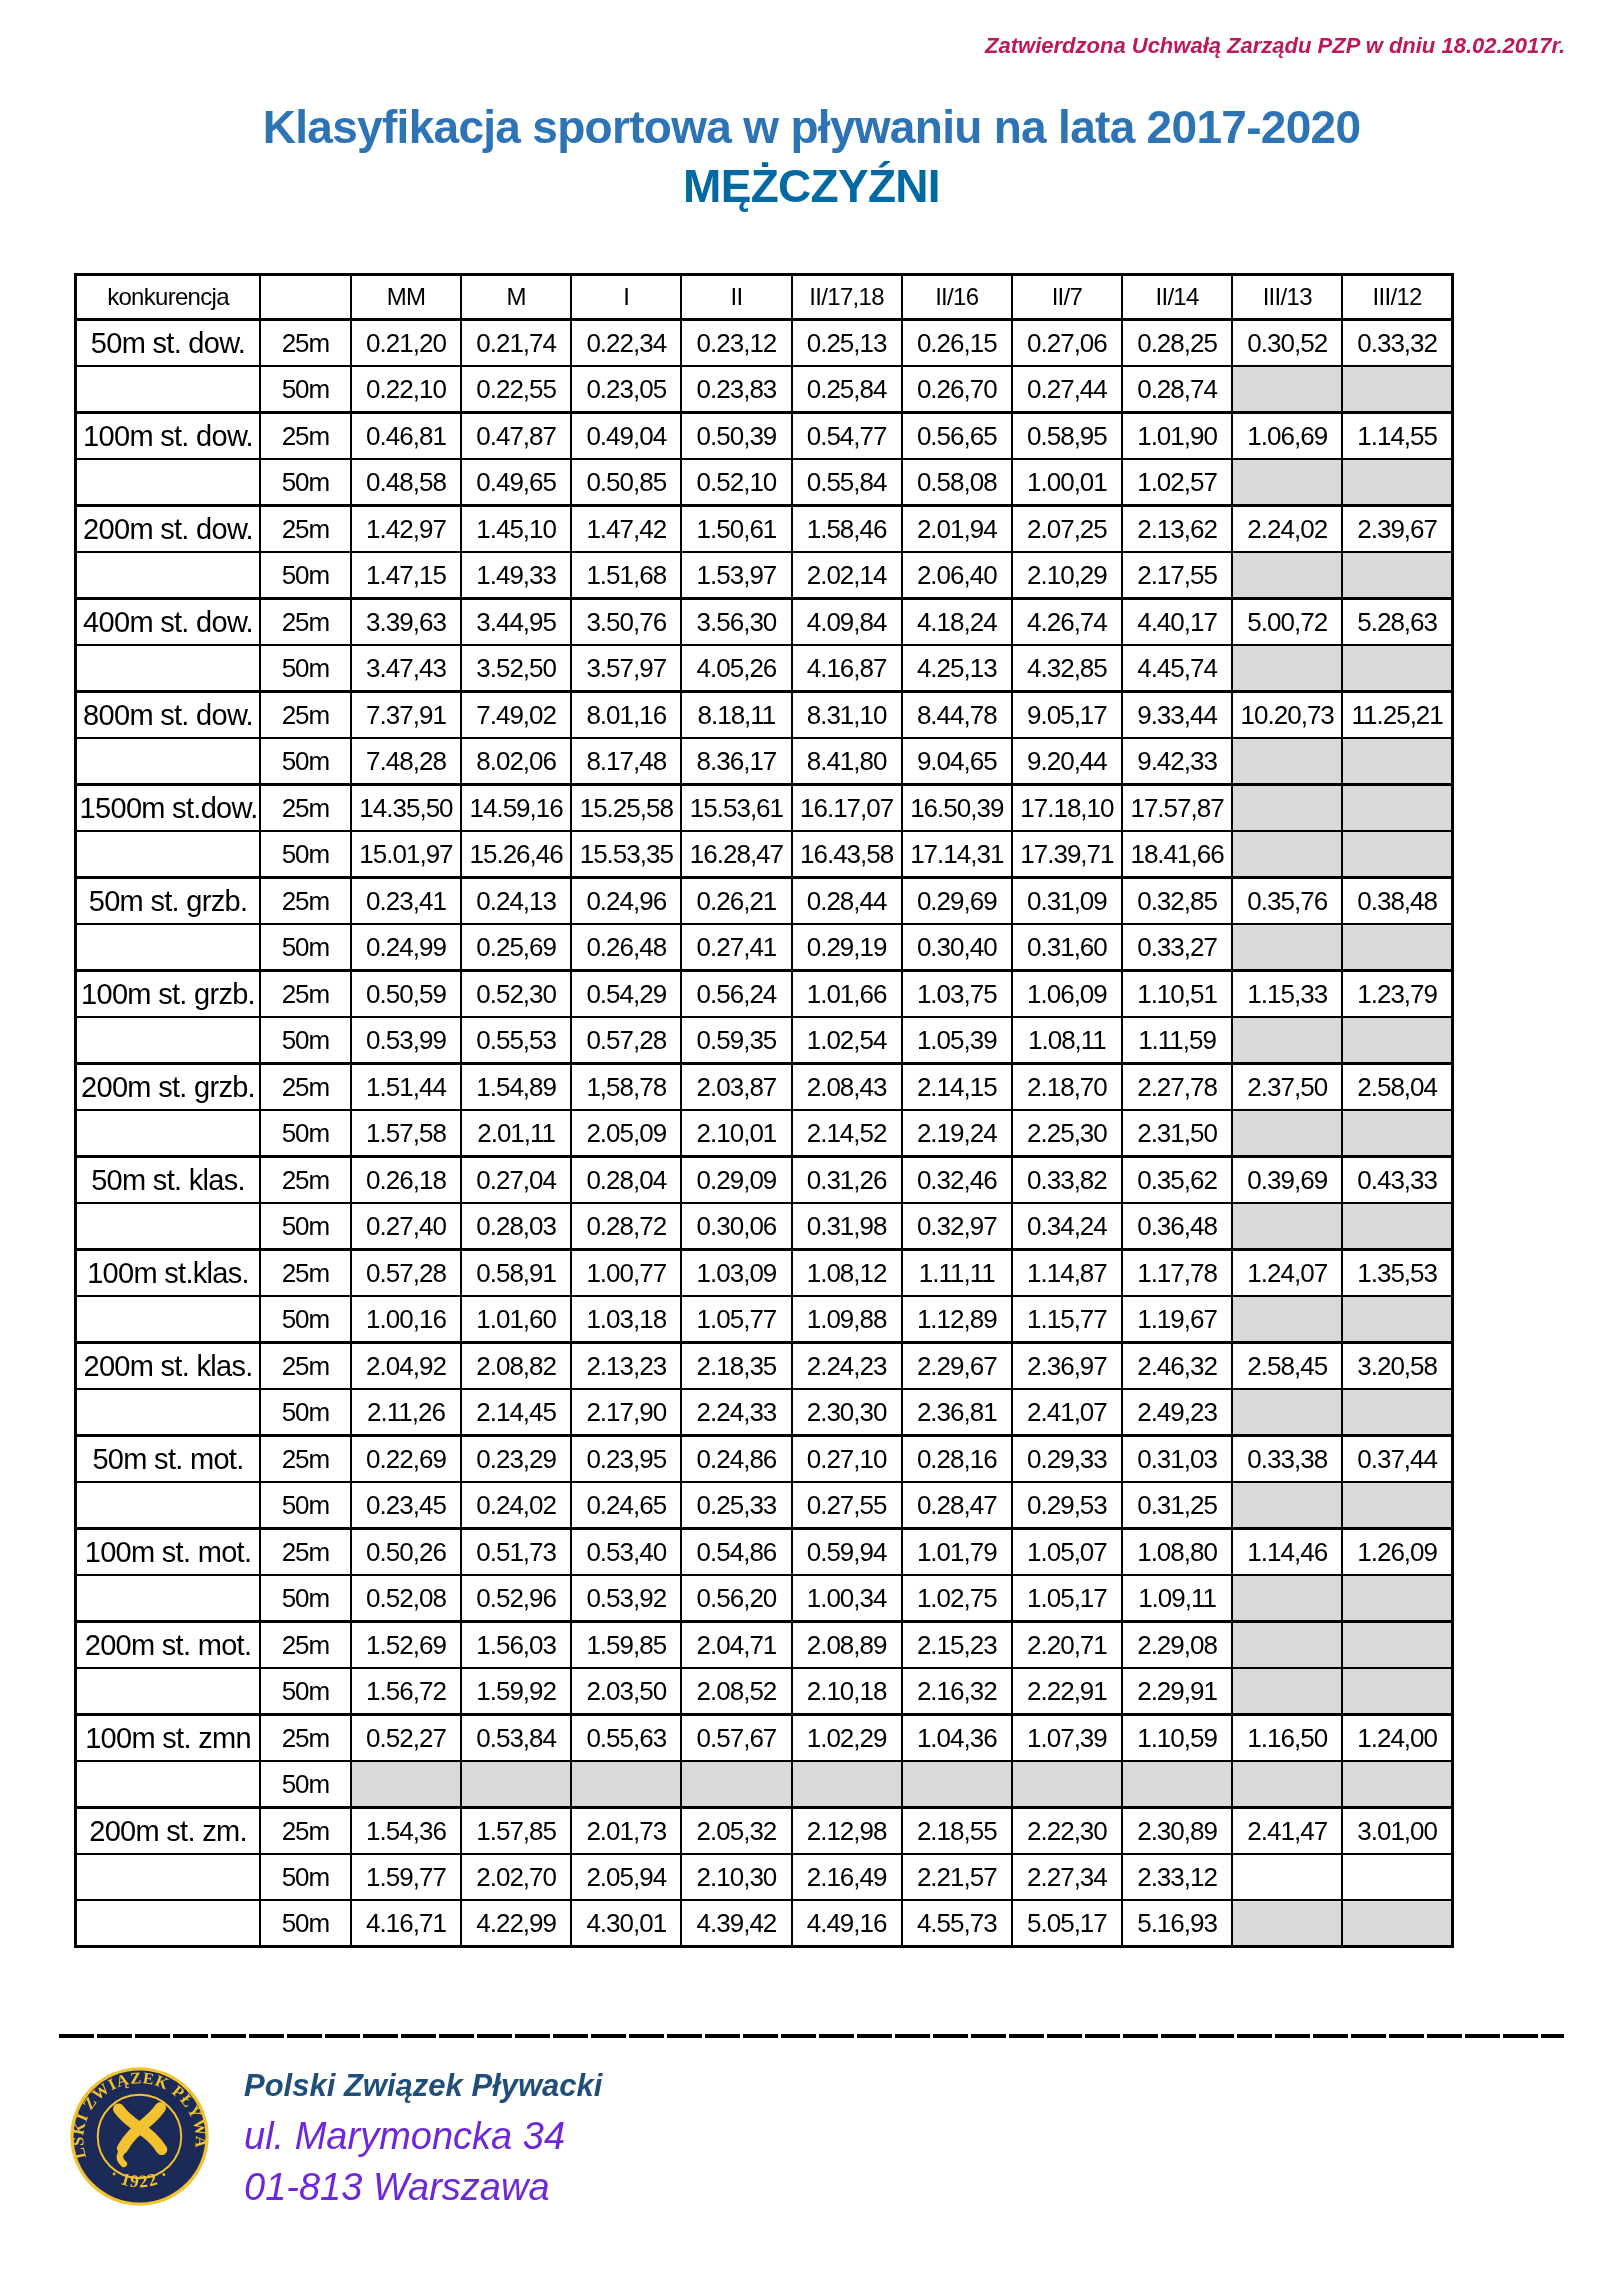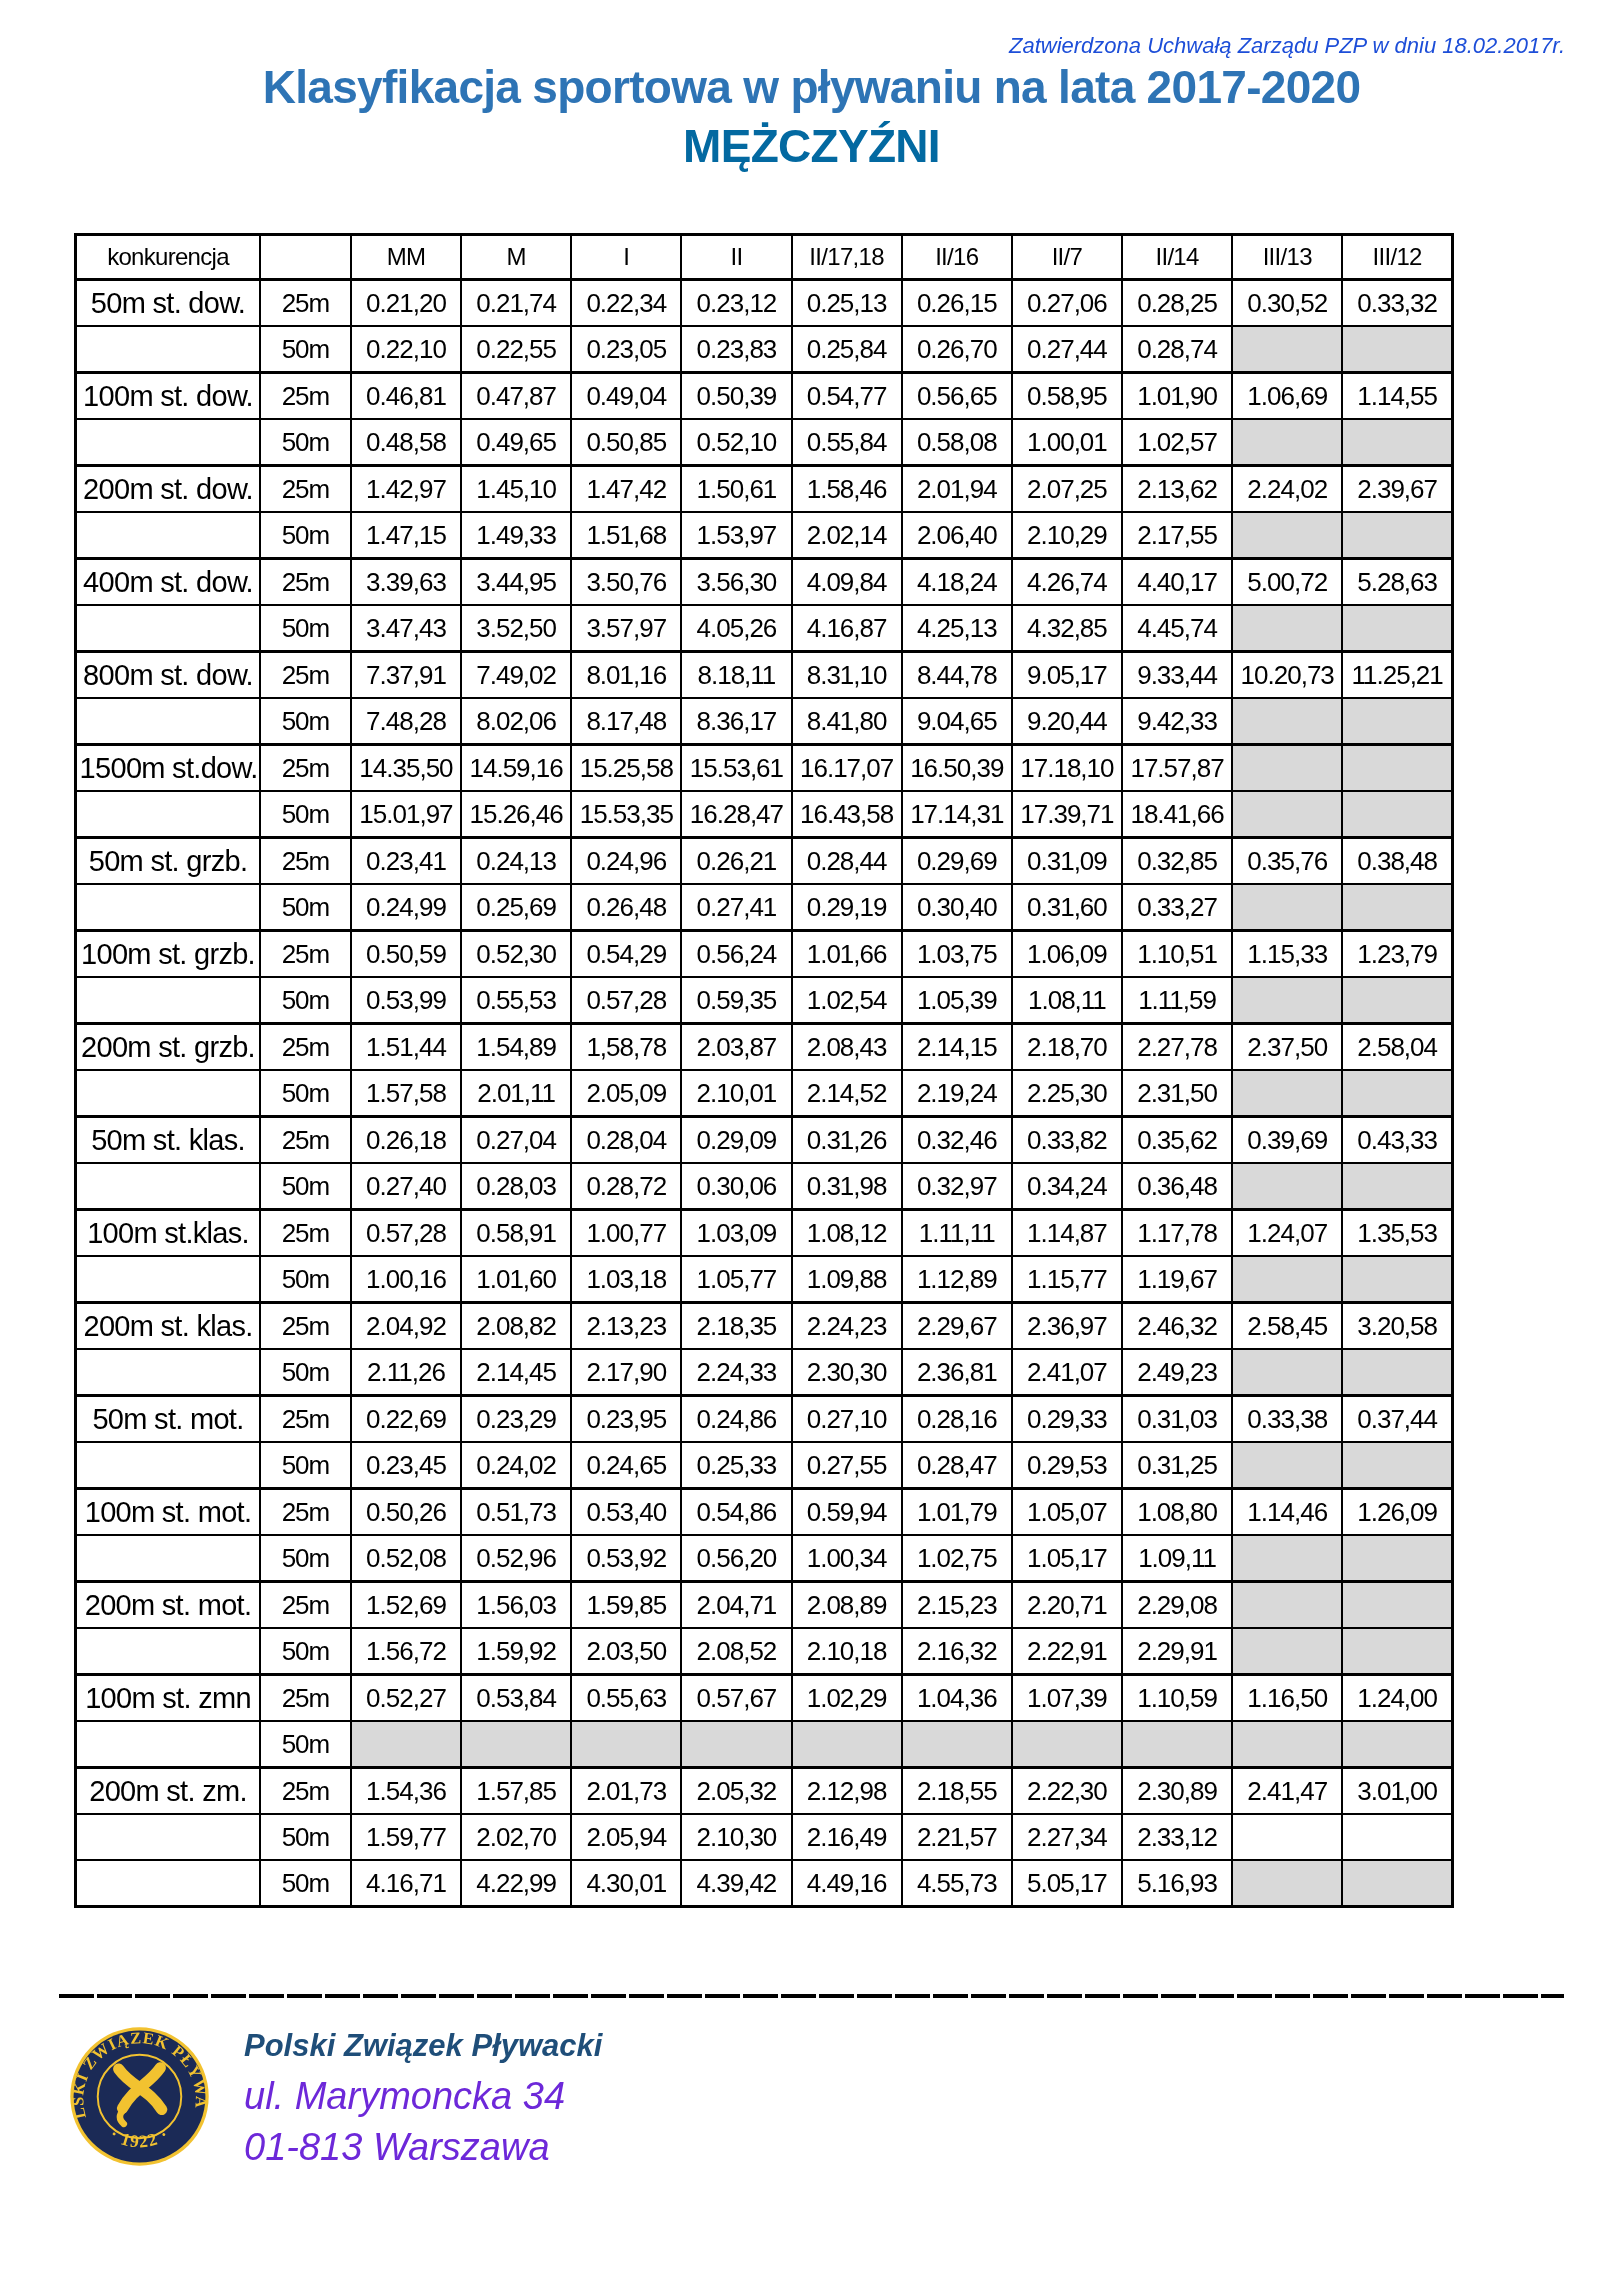--- a/index.html
+++ b/index.html
@@ -2,23 +2,23 @@
 <html style="font-size:10.5px"><head>
 <meta charset="utf-8">
 <style>
   html,body{margin:0;padding:0;background:#888;}
   .page{
     width:1623px;height:2295px;background:#ffffff;position:relative;
     font-family:"Liberation Sans",sans-serif;overflow:hidden;margin:0 auto;
   }
   .approval{
     position:absolute;top:33px;right:58px;
-    font-size:22px;font-weight:normal;font-style:italic;color:#1d4ed8;
-  }
-  .title-block{padding-top:60px;text-align:center;}
+    font-size:22px;font-weight:bold;font-style:italic;color:#be185d;
+  }
+  .title-block{padding-top:100px;text-align:center;}
   .title-block h1{
     margin:0;font-size:46px;font-weight:bold;color:#2E74B5;letter-spacing:-0.7px;
   }
   .title-block h2{
     margin:5.2px 0 0 0;font-size:46px;font-weight:bold;color:#0369a1;letter-spacing:-0.7px;
   }
   table.klas{
     border-collapse:collapse;table-layout:fixed;
     width:1380px;margin:60px 0 0 74px;
     border:3.9px solid #000;

